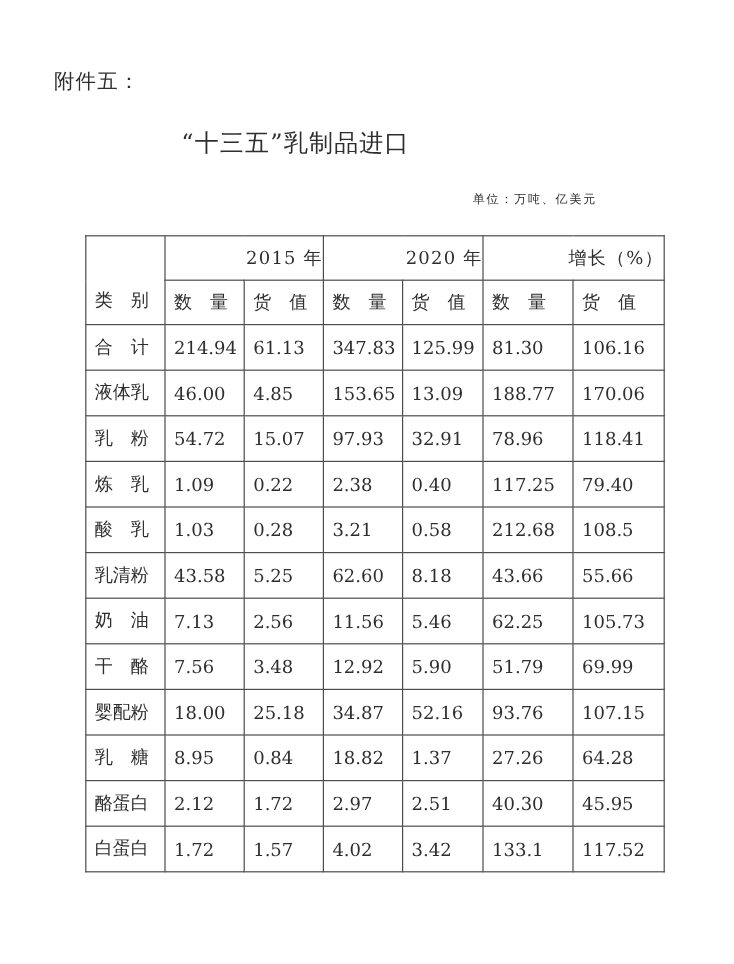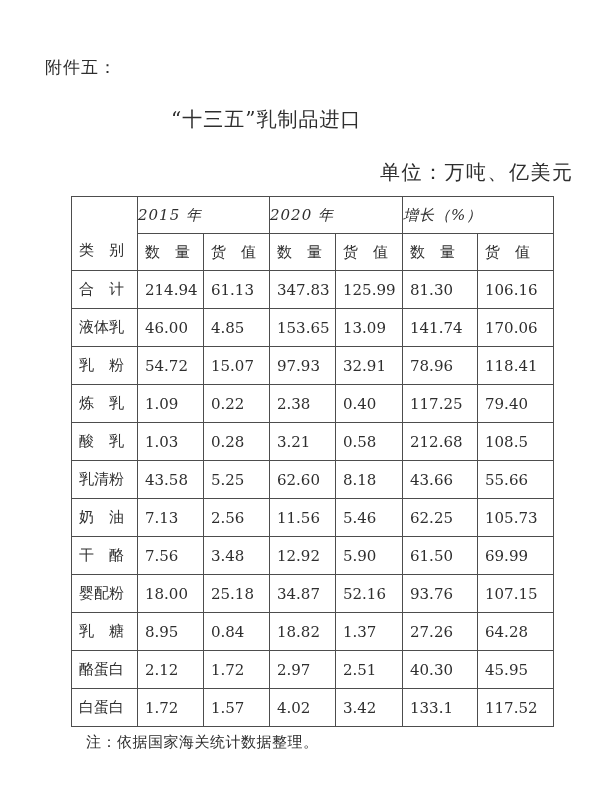--- a/index.html
+++ b/index.html
@@ -22,52 +22,50 @@
     top: 56px;
     font-size: 17px;
     letter-spacing: 1px;
   }
   .doc-title {
     position: absolute;
     left: 151px;
     top: 106px;
     font-size: 20px;
     letter-spacing: 1px;
-    margin-left: 20px;
   }
   .unit-note {
     position: absolute;
-    left: 380px;
+    left: 394px;
     top: 159px;
-    font-size: 20px;
+    font-size: 10px;
     letter-spacing: 1.5px;
   }
   table.data-table {
     position: absolute;
     left: 71px;
     top: 196px;
     width: 482px;
     border-collapse: collapse;
     table-layout: fixed;
   }
   .data-table th, .data-table td {
     border: 1px solid #4d4d4d;
     font-weight: normal;
     font-size: 15px;
     text-align: left;
     padding: 0 2px 0 7px;
     overflow: hidden;
     white-space: nowrap;
   }
   .data-table .row-group-label {
-    text-align: left;
+    text-align: right;
     height: 36px;
     padding: 0;
     letter-spacing: 1px;
-    font-style: italic;
   }
   .data-table .category-header {
     vertical-align: bottom;
     padding-bottom: 10px;
     margin-top: 36px;
   }
   .data-table .sub-header {
     height: 36px;
     font-family: Liberation Serif, serif;
   }
@@ -128,21 +126,21 @@
         <td>125.99</td>
         <td>81.30</td>
         <td>106.16</td>
       </tr>
       <tr>
         <td>液体乳</td>
         <td>46.00</td>
         <td>4.85</td>
         <td>153.65</td>
         <td>13.09</td>
-        <td>141.74</td>
+        <td>188.77</td>
         <td>170.06</td>
       </tr>
       <tr>
         <td>乳　粉</td>
         <td>54.72</td>
         <td>15.07</td>
         <td>97.93</td>
         <td>32.91</td>
         <td>78.96</td>
         <td>118.41</td>
@@ -182,21 +180,21 @@
         <td>5.46</td>
         <td>62.25</td>
         <td>105.73</td>
       </tr>
       <tr>
         <td>干　酪</td>
         <td>7.56</td>
         <td>3.48</td>
         <td>12.92</td>
         <td>5.90</td>
-        <td>61.50</td>
+        <td>51.79</td>
         <td>69.99</td>
       </tr>
       <tr>
         <td>婴配粉</td>
         <td>18.00</td>
         <td>25.18</td>
         <td>34.87</td>
         <td>52.16</td>
         <td>93.76</td>
         <td>107.15</td>
@@ -224,15 +222,14 @@
         <td>1.72</td>
         <td>1.57</td>
         <td>4.02</td>
         <td>3.42</td>
         <td>133.1</td>
         <td>117.52</td>
       </tr>
     </tbody>
   </table>
 
-  <div class="footnote">注：依据国家海关统计数据整理。</div>
 
 </div>
 
 </body></html>

